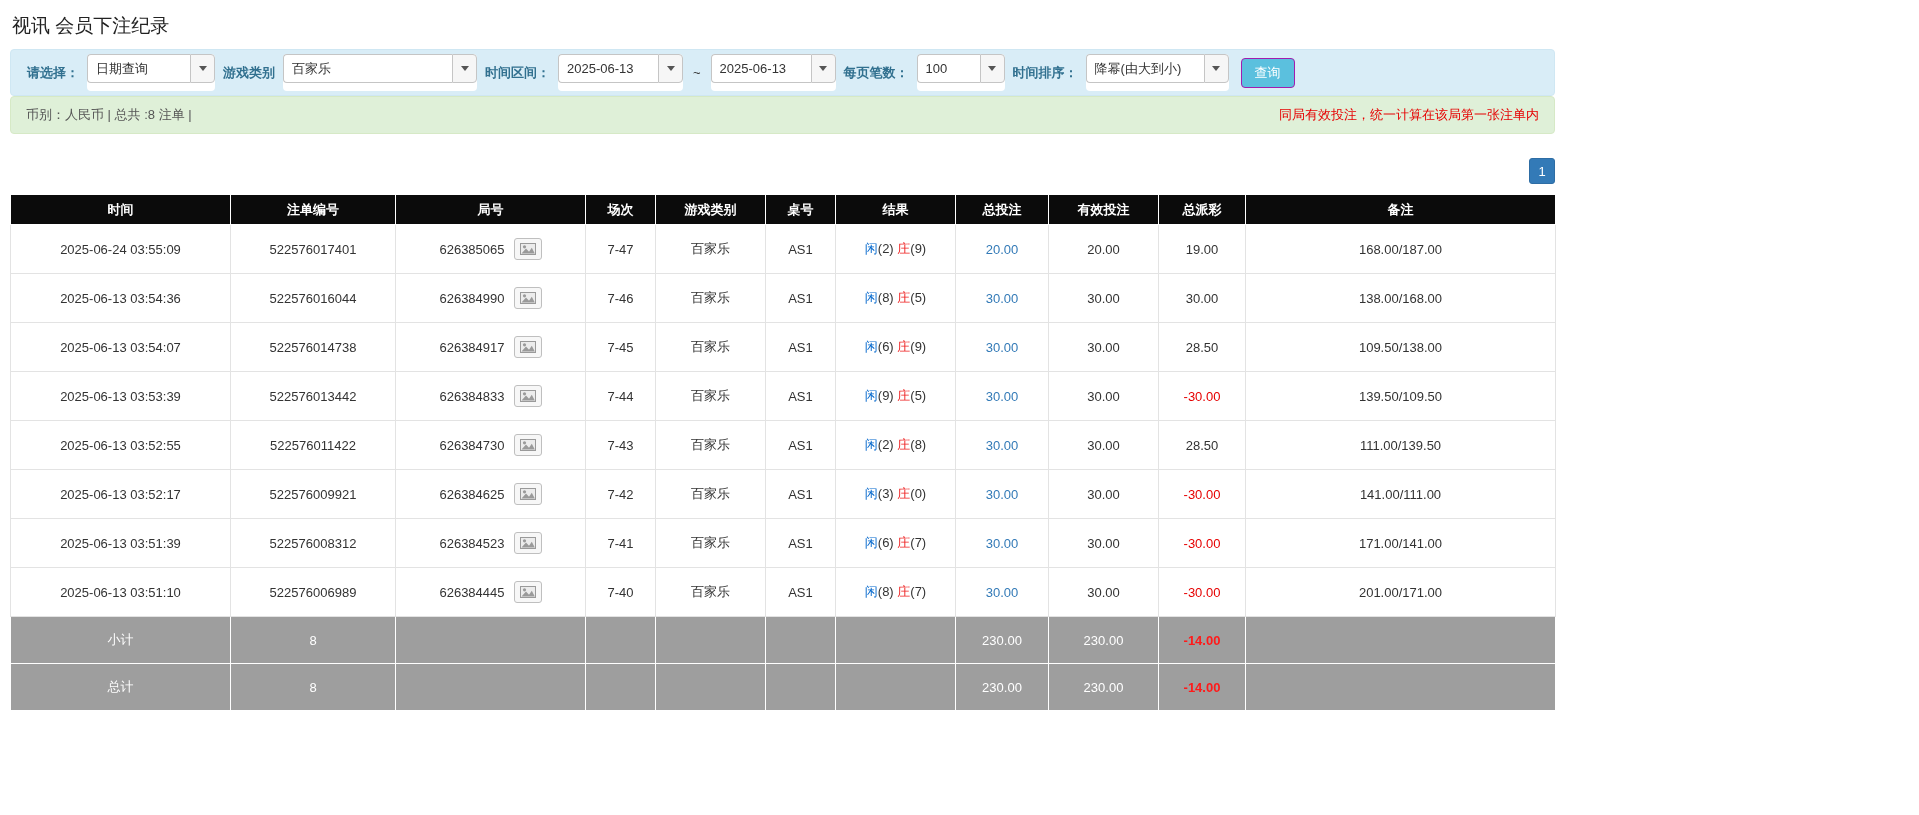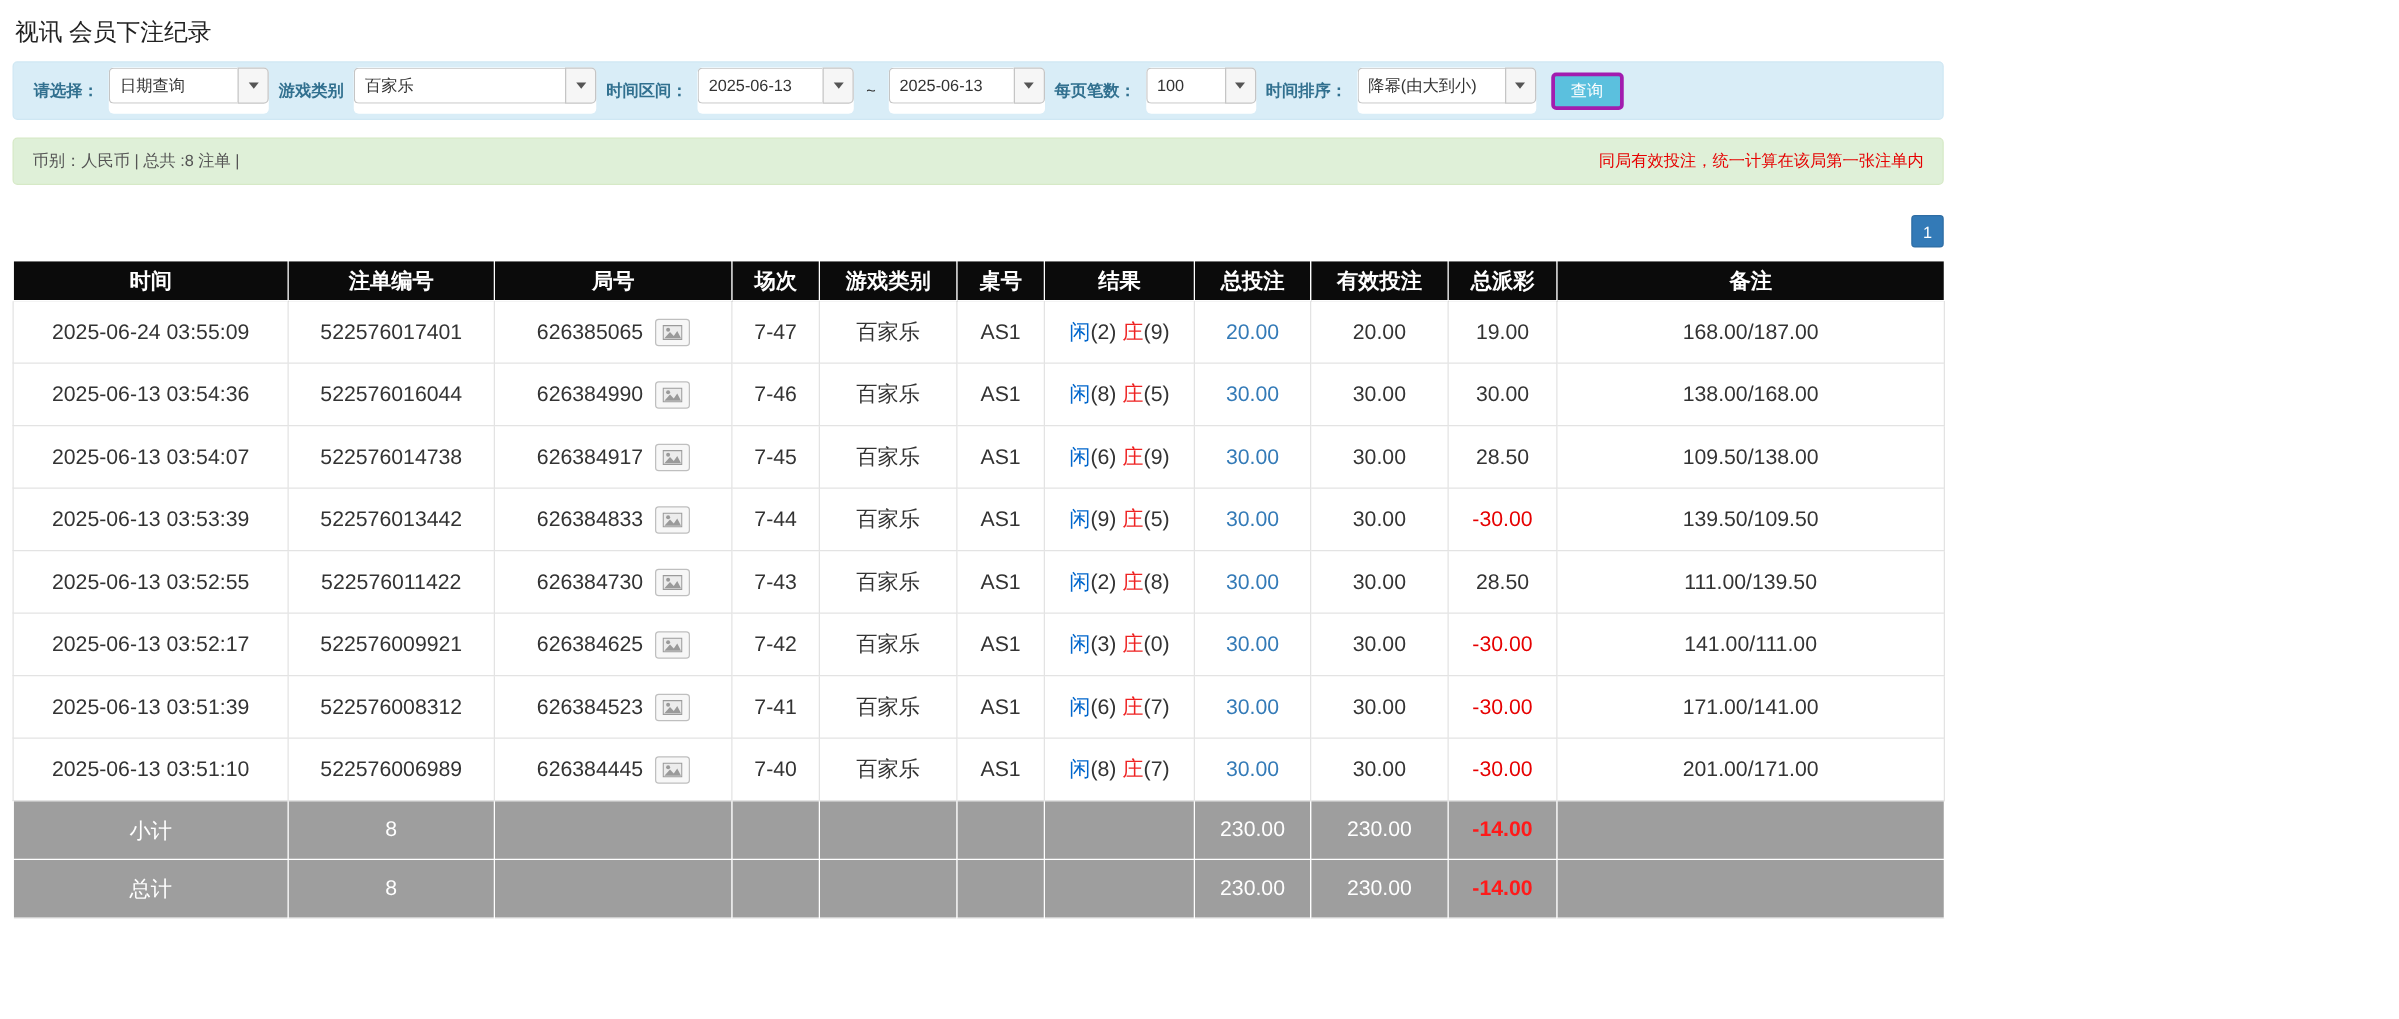--- a/index.html
+++ b/index.html
@@ -56,34 +56,33 @@
   }
   .caret {
     width: 0; height: 0; display: inline-block;
     border-left: 4px solid transparent;
     border-right: 4px solid transparent;
     border-top: 5px solid #555;
   }
   .tilde { color: #333; padding: 0 2px; }
   .search-btn {
     background: #5bc0de;
-    border: 3px solid #a21caf;
+    border: 1px solid #a21caf;
     color: #fff;
     font-size: 13px;
     height: 30px;
     padding: 0 13px;
     border-radius: 4px;
     cursor: pointer;
     margin-left: 4px;
     font-family: inherit;
   }
 
   
   .summary-bar {
-    margin-top: 14px;
     background: #dff0d8;
     border: 1px solid #d6e9c6;
     border-radius: 4px;
     padding: 0 15px;
     height: 38px;
     display: flex;
     align-items: center;
     justify-content: space-between;
     font-size: 13px;
   }
@@ -105,21 +104,21 @@
     border-radius: 3px;
     display: inline-flex; align-items: center; justify-content: center;
     cursor: pointer;
   }
 
   
   table.records {
     width: 1545px;
     border-collapse: collapse;
     table-layout: fixed;
-    font-size: 17px;
+    font-size: 13px;
   }
   table.records th {
     background: #0b0b0b;
     color: #fff;
     font-weight: bold;
     border: 1px solid #ffffff;
     height: 30px;
     padding: 4px 3px;
     text-align: center;
   }

